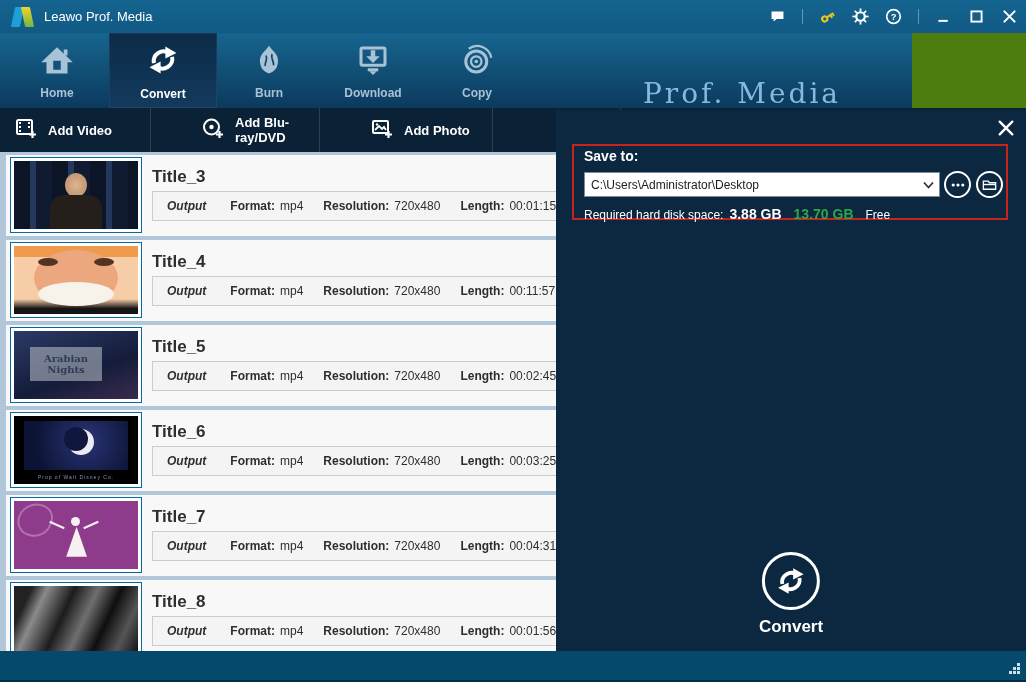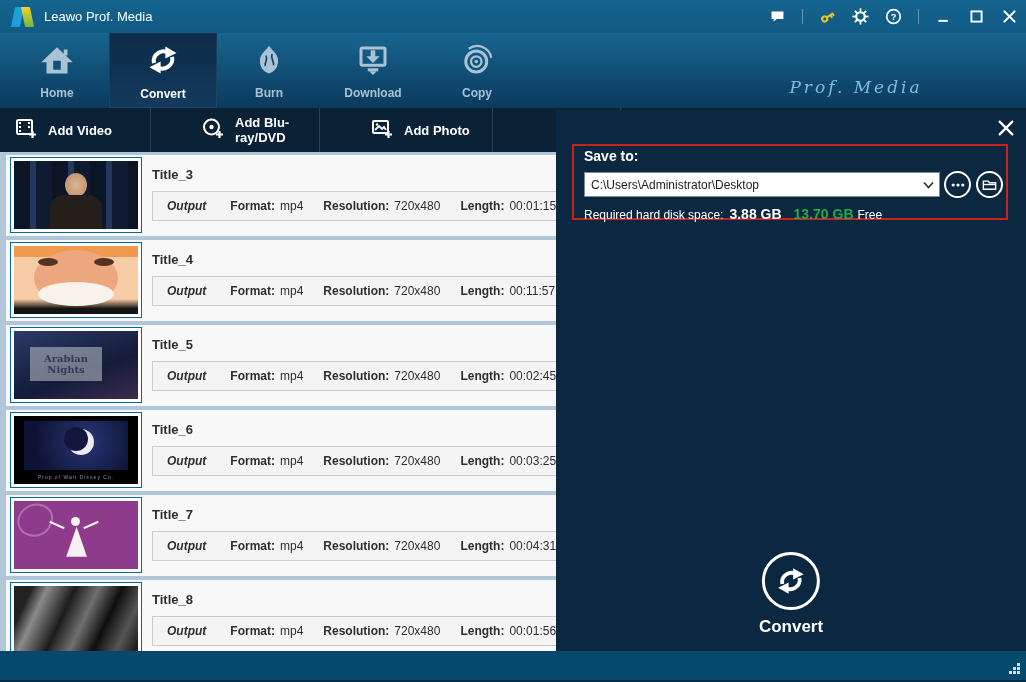--- a/index.html
+++ b/index.html
@@ -11,42 +11,42 @@
   .titlebar { position:absolute; left:0; top:0; width:1026px; height:33px; background:linear-gradient(#14648f,#115a85); display:flex; align-items:center; }
   .logo { position:relative; width:22px; height:20px; margin-left:12px; }
   .logo .lg-b { position:absolute; left:1px; top:0; width:9px; height:20px; background:#1f9fd8; transform:skewX(-12deg); border-radius:1px; }
   .logo .lg-g { position:absolute; left:11px; top:0; width:9px; height:20px; background:linear-gradient(#f4d22a,#74b643); transform:skewX(12deg); border-radius:1px; }
   .wtitle { color:#ffffff; font-size:13px; margin-left:10px; }
   .tb-icons { position:absolute; right:8px; top:0; height:33px; display:flex; align-items:center; gap:16px; }
   .tbi { width:17px; height:17px; display:flex; align-items:center; justify-content:center; cursor:pointer; }
   .tb-sep { width:1px; height:15px; background:rgba(255,255,255,.35); }
 
   
-  .navbar { position:absolute; left:0; top:33px; width:1026px; height:75px; background:linear-gradient(#17658f,#0b3a5d); }
+  .navbar { position:absolute; left:0; top:33px; width:912px; height:75px; background:linear-gradient(#17658f,#0b3a5d); }
   .tabs { position:absolute; left:5px; top:0; display:flex; height:75px; }
   .tab { width:104px; height:75px; display:flex; flex-direction:column; align-items:center; justify-content:center; gap:4px; cursor:pointer; }
   .tab .nlabel { font-size:12px; font-weight:bold; color:#a7c2d6; }
   .tab.active { width:108px; background:linear-gradient(#0c2b48,#133a5e); box-shadow:inset 0 0 0 1px rgba(255,255,255,.06); }
   .tab.active .nlabel { color:#ffffff; }
-  .brand { position:absolute; right:60px; top:44px; width:220px; text-align:center; color:#87b9dc; font-family:"DejaVu Serif", serif; font-style:italic; font-size:17px; letter-spacing:3px; }
+  .brand { position:absolute; right:60px; top:44px; width:220px; text-align:center; color:#87b9dc; font-family:"DejaVu Serif", serif; font-size:28px; letter-spacing:3px; }
   .brand-swoosh { position:absolute; right:48px; top:76px; }
 
   
   .subtoolbar { position:absolute; left:0; top:108px; width:1026px; height:44px; background:#0a2136; display:flex; align-items:stretch;gap:36px; }
   .tool-btn { display:flex; align-items:center; gap:10px; padding:0 14px; border-right:1px solid rgba(255,255,255,.14); cursor:pointer; }
   .tool-btn .tlabel { color:#ffffff; font-size:13px; font-weight:bold; }
   .tool-btn:nth-child(1){ width:151px; } .tool-btn:nth-child(2){ width:133px; } .tool-btn:nth-child(3){ width:137px; }
   .tool-spacer { width:92px; border-right:1px solid rgba(255,255,255,.14); }
 
   
   .list { position:absolute; left:0; top:152px; width:1026px; height:499px; background:#b1c7d9; overflow:hidden; padding:3px 0 0 6px; }
   .row { position:relative; width:1016px; height:81px; background:#f8f8f8; margin-bottom:4px; }
   .thumb { position:absolute; left:4px; top:2px; width:132px; height:76px; background:#ffffff; border:1px solid #0369a1; padding:3px; }
   .art { position:relative; width:100%; height:100%; overflow:hidden; }
-  .vtitle { position:absolute; left:146px; top:12px; font-size:13px; font-weight:bold; color:#2e2e2e; }
+  .vtitle { position:absolute; left:146px; top:12px; font-size:17px; font-weight:bold; color:#2e2e2e; }
   .obox { position:absolute; left:146px; top:36px; right:8px; height:30px; border:1px solid #c9cdd2; background:#f4f4f4; display:flex; align-items:center; padding-left:14px; font-size:12px; color:#2e2e2e; white-space:nowrap; overflow:hidden; cursor:pointer; }
   .o-out { font-weight:bold; font-style:italic; margin-right:24px; }
   .pair { margin-right:20px; }
   .pair b { margin-right:5px; }
 
   
   .t1 { background:repeating-linear-gradient(90deg,#0c1526 0 16px,#24385e 16px 22px,#101a30 22px 38px); }
   .t1 .a-face { position:absolute; left:50%; top:18%; width:22px; height:24px; margin-left:-11px; border-radius:50%; background:radial-gradient(#dcb592,#b88a66); }
   .t1 .a-body { position:absolute; left:50%; bottom:0; width:52px; height:34px; margin-left:-26px; border-radius:14px 14px 0 0; background:#241f1b; }
   .t2 { background:linear-gradient(180deg,#ef9a4c 0 16%,#f6cda6 16% 78%,#141414 92%); }
@@ -74,21 +74,21 @@
   .p-close { position:absolute; right:10px; top:8px; width:20px; height:20px; cursor:pointer; display:flex; align-items:center; justify-content:center; }
   .hl-box { position:absolute; left:16px; top:34px; width:436px; height:76px; border:2px solid #c9211c; }
   .save-label { position:absolute; left:28px; top:38px; color:#ffffff; font-size:14px; font-weight:bold; }
   .combo { position:absolute; left:28px; top:62px; width:356px; height:25px; background:#ffffff; border:1px solid #7a8a99; display:flex; align-items:center; cursor:pointer; }
   .combo .c-text { flex:1; font-size:12px; color:#1c1c1c; padding-left:6px; white-space:nowrap; overflow:hidden; }
   .combo .c-arrow { width:22px; display:flex; justify-content:center; }
   .circle-btn { position:absolute; top:61px; width:27px; height:27px; border:2px solid #ffffff; border-radius:50%; display:flex; align-items:center; justify-content:center; cursor:pointer; }
   .cb-browse { left:388px; } .cb-folder { left:420px; }
   .req-line { position:absolute; left:28px; top:96px; color:#ffffff; font-size:12px; white-space:nowrap; }
   .req-line .rv { font-size:14px; font-weight:bold; margin:0 6px; }
-  .req-line .rv-free { color:#2ba84a; margin-right:4px; }
+  .req-line .rv-free { color:#2ba84a; margin-right:12px; }
   .convert-big { position:absolute; left:50%; top:442px; transform:translateX(-50%); display:flex; flex-direction:column; align-items:center; cursor:pointer; }
   .cvt-circle { width:58px; height:58px; border:3px solid #ffffff; border-radius:50%; display:flex; align-items:center; justify-content:center; }
   .cvt-label { margin-top:7px; color:#ffffff; font-size:17px; font-weight:bold; }
 
   
   .statusbar { position:absolute; left:0; top:651px; width:1026px; height:31px; background:#05496d; border-bottom:2px solid #032c46; }
   .grip { position:absolute; right:5px; bottom:5px; }
 </style>
 </head>
 <body>

